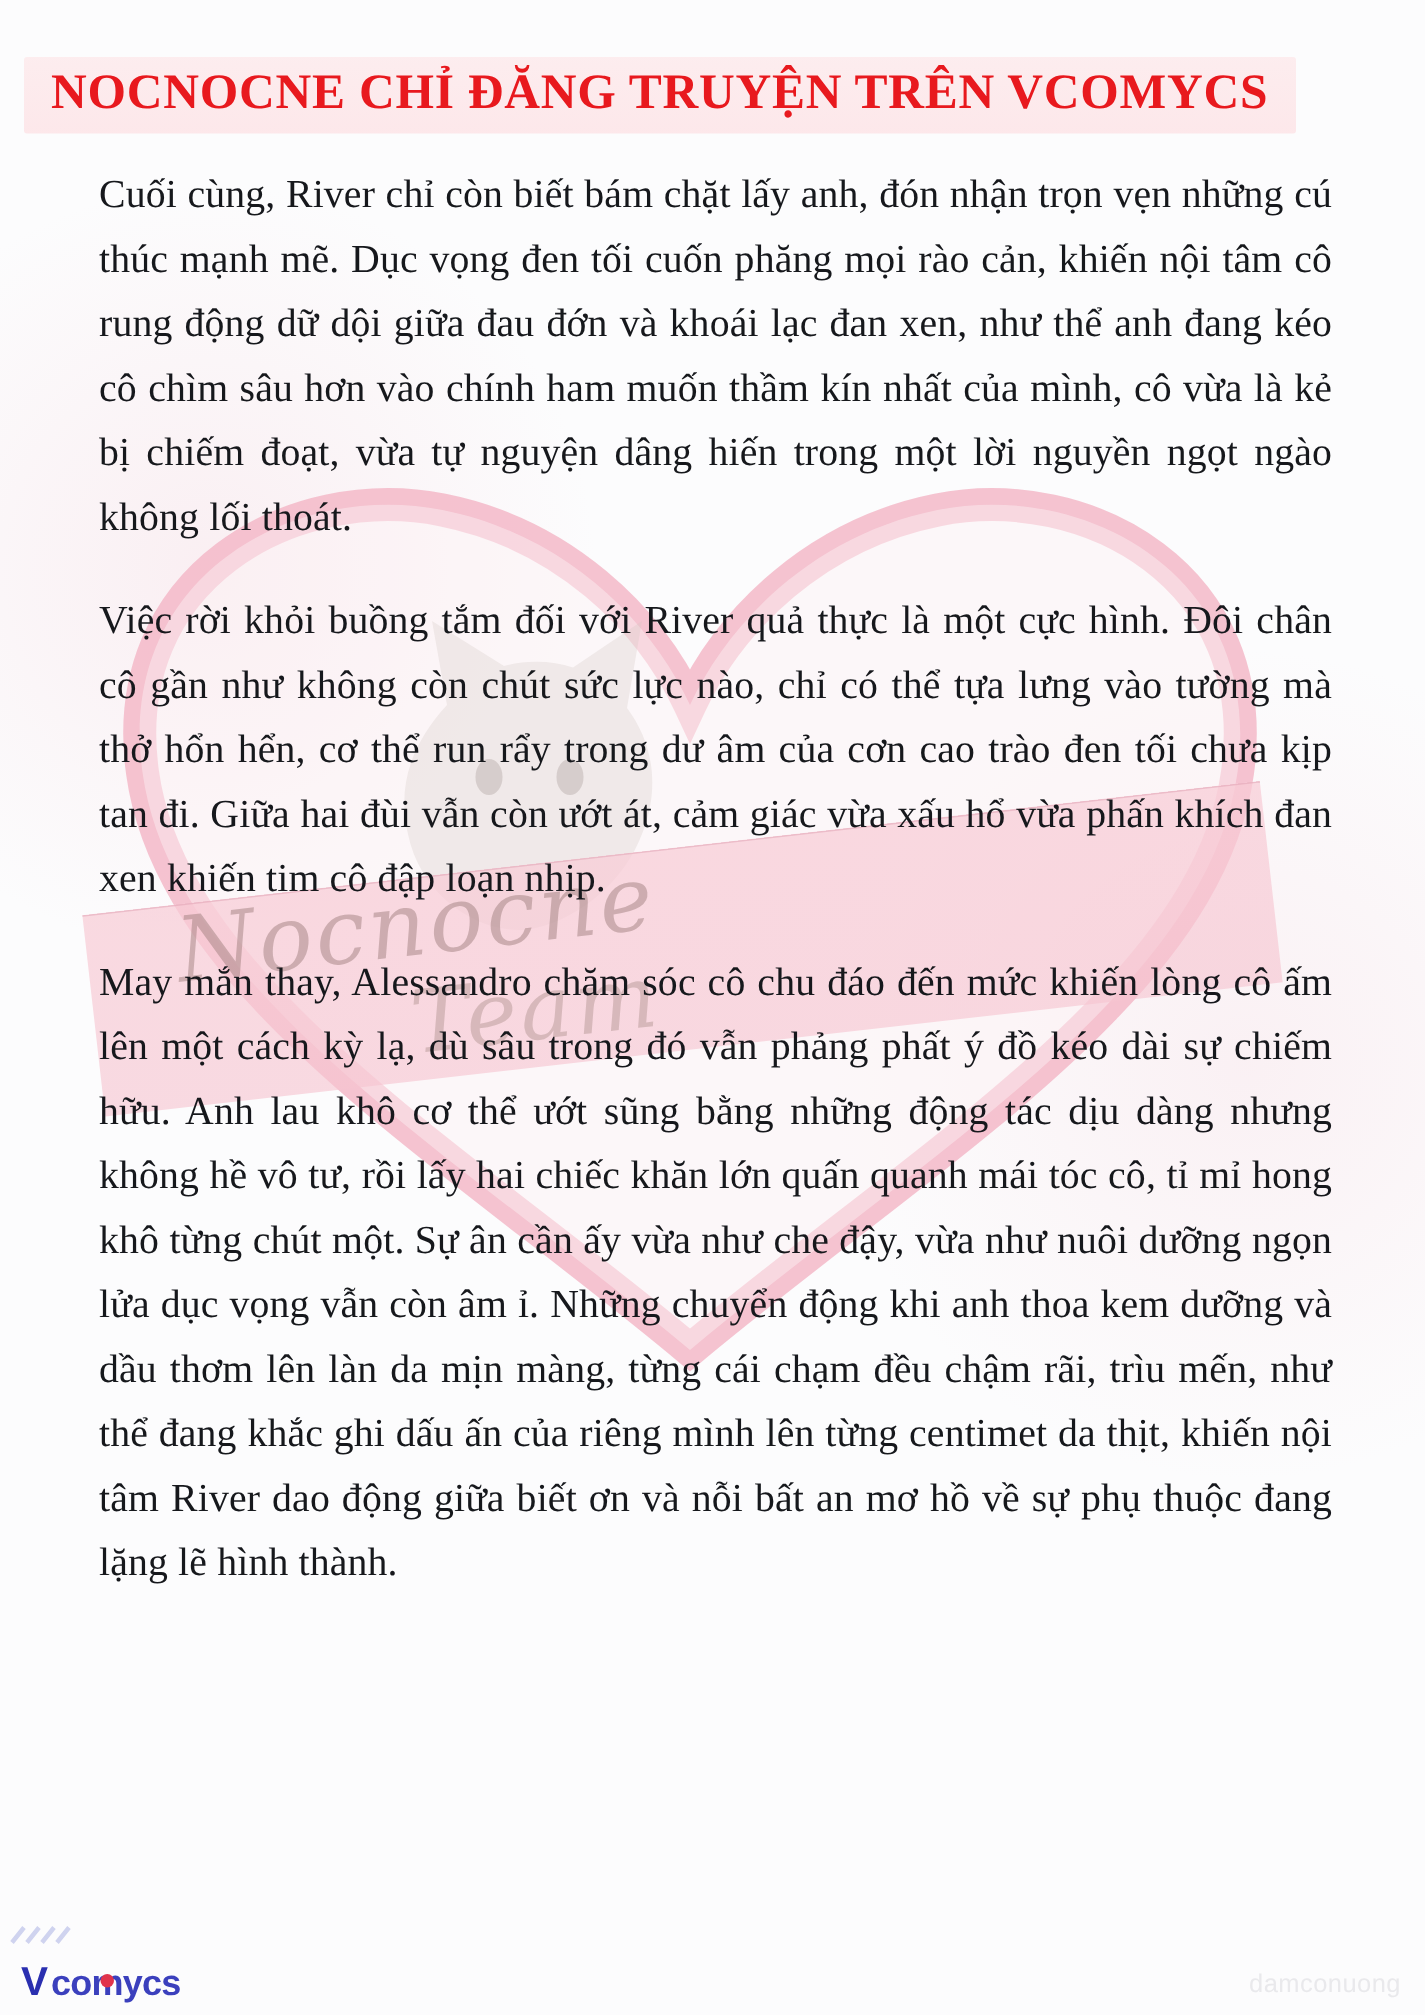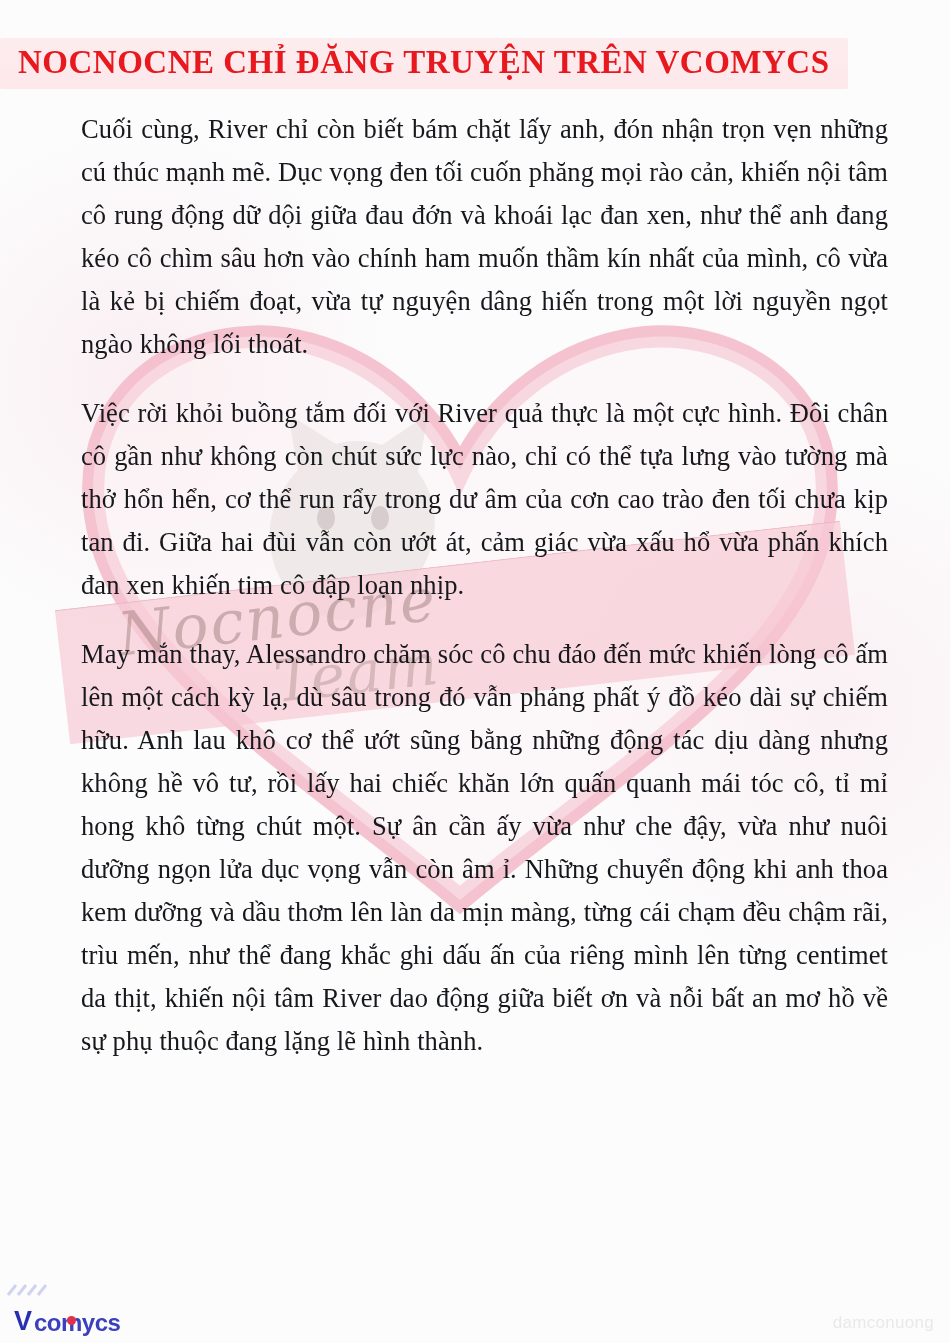--- a/index.html
+++ b/index.html
@@ -103,20 +103,21 @@
   }
 
   
   .title-bar {
     position: absolute;
     left: 0;
     top: 38px;
     width: 771px;
     z-index: 3;
     text-align: center;
+    padding-left: 16px;
   }
   .title-bar .title {
     display: inline-block;
     font-family: "Liberation Serif", serif;
     font-weight: bold;
     font-size: 33px;
     color: #e8191e;
     letter-spacing: 0.5px;
     background: linear-gradient(180deg, rgba(253,234,236,0.85) 0%, rgba(253,228,231,0.85) 100%);
     padding: 6px 18px 8px 18px;
@@ -132,21 +133,21 @@
     width: 822px;
     z-index: 2;
   }
   .para {
     font-family: "Liberation Serif", serif;
     font-size: 26.5px;
     line-height: 43px;
     color: #16181c;
     text-align: justify;
     text-justify: inter-word;
-    margin: 0 0 26px 15px;
+    margin: 0 0 26px 0;
     letter-spacing: 0.1px;
   }
   .para:last-child { margin-bottom: 0; }
 
   
   .footer {
     position: absolute;
     left: 0;
     bottom: 0;
     width: 950px;

